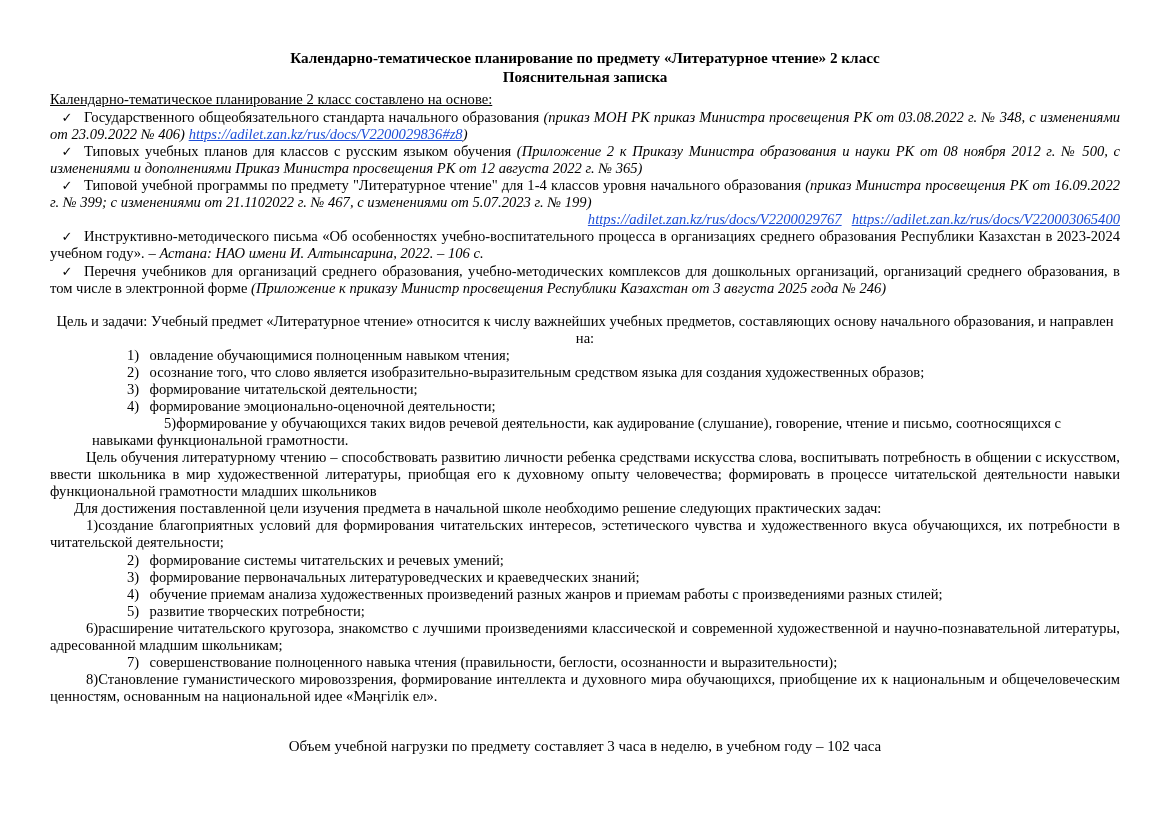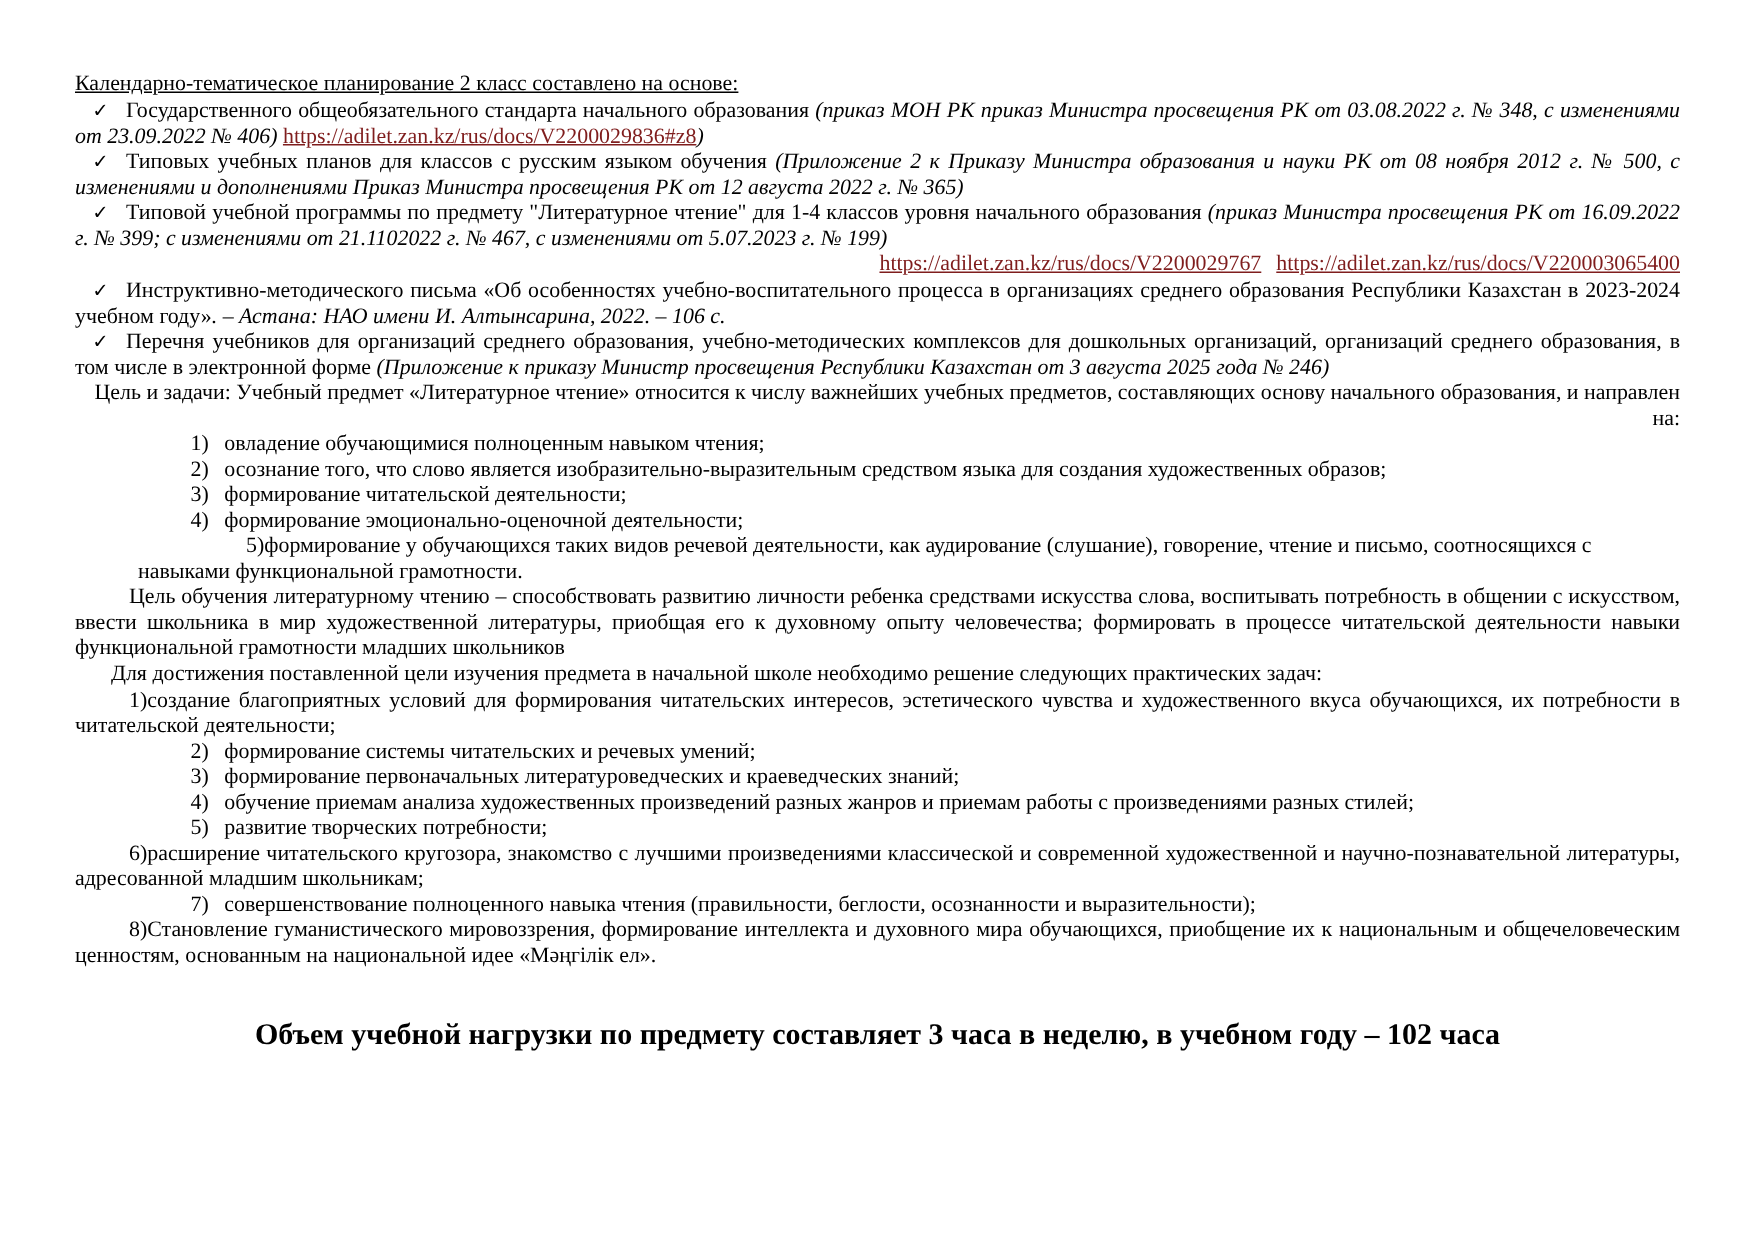--- a/index.html
+++ b/index.html
@@ -56,29 +56,31 @@
     width: 34px;
     text-align: center;
     font-family: "DejaVu Sans", sans-serif;
     font-size: 13px;
     vertical-align: baseline;
   }
   b, .b { font-weight: normal; }
   i, .i { font-style: italic; }
 
   a, .link {
-    color: #7f1d1d;
+    color: #1d4ed8;
     text-decoration: underline;
     word-break: break-all;
+    font-style: italic;
   }
 
   .spaced-link { margin-left: 10px; }
 
   .section-lead {
-    text-align: right;
+    text-align: center;
+    margin-top: 16px;
   }
 
   
   .num-item {
     text-align: left;
     padding-left: 36px;
     text-indent: -0.5px;
     margin-left: 42px;
   }
   .num-item.hang {
@@ -96,29 +98,33 @@
   .indent-first {
     text-indent: 36px;
   }
   .indent-first-sm {
     text-indent: 24px;
   }
 
   .footer-note {
     margin-top: 33px;
     text-align: center;
-    font-weight: bold;
-    font-size: 20px;
+    font-weight: normal;
+    font-size: 15px;
   }
 </style>
 </head>
 <body>
 
 <div class="page">
 
+  <div class="title-block">
+    <span class="title-line">Календарно-тематическое планирование по предмету «Литературное чтение» 2 класс</span>
+    <span class="title-line">Пояснительная записка</span>
+  </div>
 
   <p class="lead">Календарно-тематическое планирование 2 класс составлено на основе:</p>
 
   <p class="chk-item just">
     <span class="chk-mark">✓</span><b>Государственного общеобязательного стандарта начального образования</b><i> (приказ МОН РК приказ Министра просвещения РК от 03.08.2022 г. № 348, с изменениями от 23.09.2022 № 406) </i><span class="link">https://adilet.zan.kz/rus/docs/V2200029836#z8</span><i>)</i>
   </p>
 
   <p class="chk-item just">
     <span class="chk-mark">✓</span><b>Типовых учебных планов</b><span> для классов с русским языком обучения </span><i>(Приложение 2 к Приказу Министра образования и науки РК от 08 ноября 2012 г. № 500, с изменениями и дополнениями Приказ Министра просвещения РК от 12 августа 2022 г. № 365)</i>
   </p>

